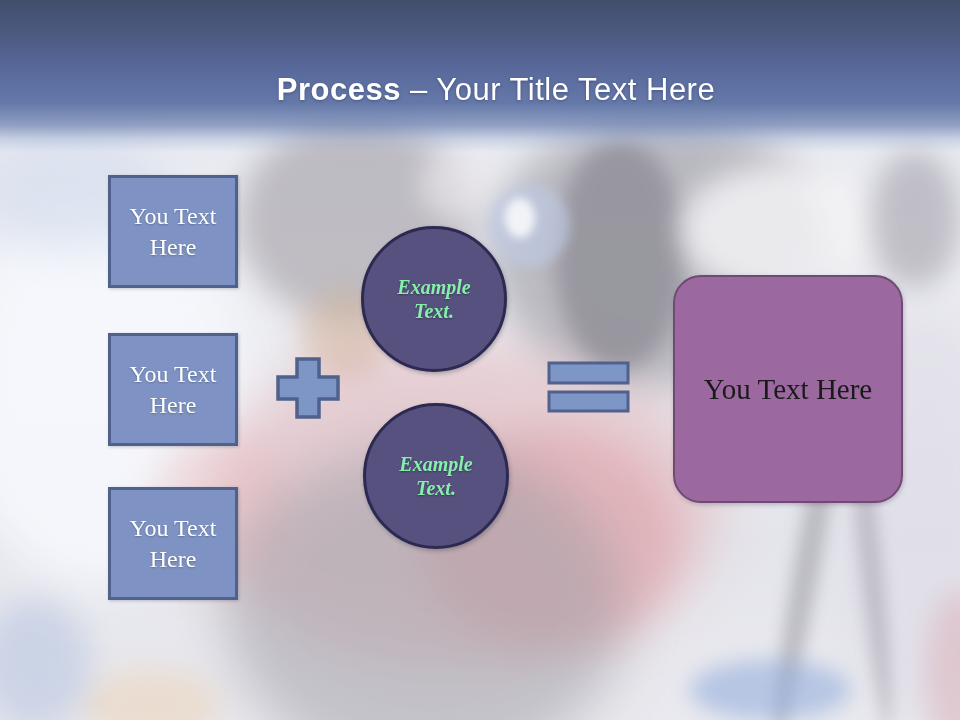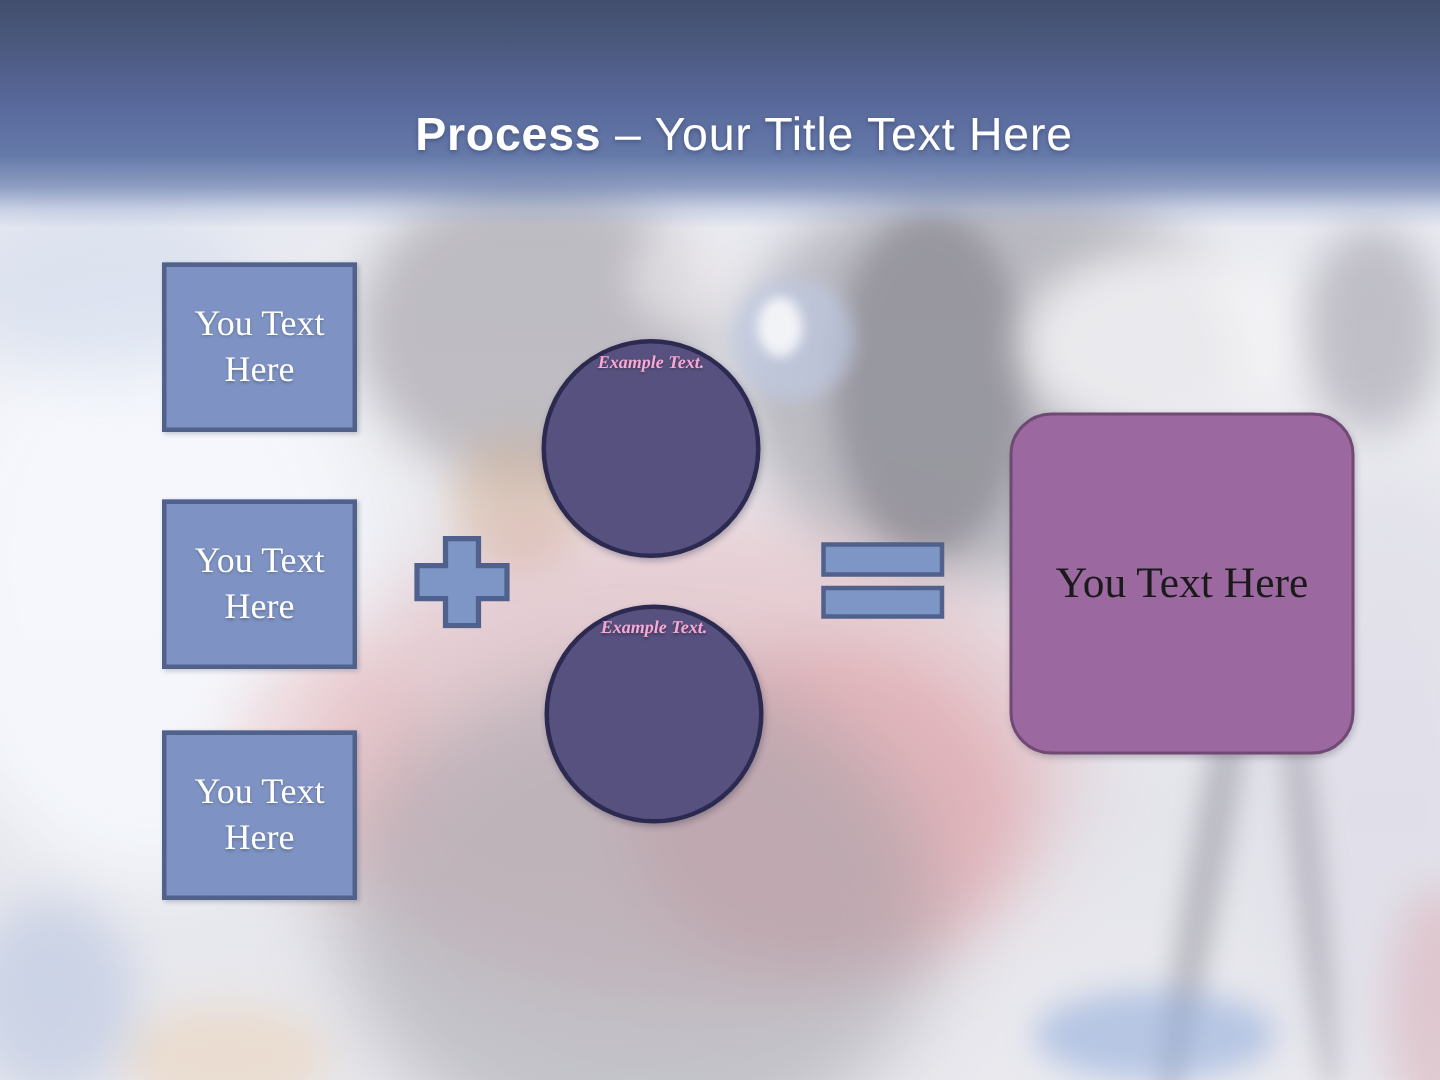--- a/index.html
+++ b/index.html
@@ -55,22 +55,22 @@
     display:flex;align-items:center;justify-content:center;text-align:center;
     color:#ffffff;font-size:24px;line-height:31px;
     text-shadow:0 1px 2px rgba(0,0,0,0.25);
     box-shadow:1px 1px 3px rgba(40,50,80,0.25);
   }
   .box span{display:block;width:112px;}
   .box1{top:175px;} .box2{top:333px;} .box3{top:487px;}
   .circle{
     position:absolute;width:146px;height:146px;box-sizing:border-box;border-radius:50%;
     background:#57517F;border:3px solid #2D2A51;
-    display:flex;align-items:flex-start;justify-content:center;text-align:center;
-    color:#f9a8d4;font-size:12px;font-weight:700;font-style:italic;line-height:24px;
+    display:flex;align-items:center;justify-content:center;text-align:center;
+    color:#86efac;font-size:20px;font-weight:700;font-style:italic;line-height:24px;
     text-shadow:0 1px 2px rgba(0,0,0,0.35);
     box-shadow:1px 2px 4px rgba(30,30,60,0.3);
   }
   .circle span{display:block;width:84px;}
   .c1{left:361px;top:226px;}
   .c2{left:363px;top:403px;}
   .op{position:absolute;}
   .op-plus{left:276px;top:357px;}
   .op-equals{left:547px;top:361px;}
   .result{

